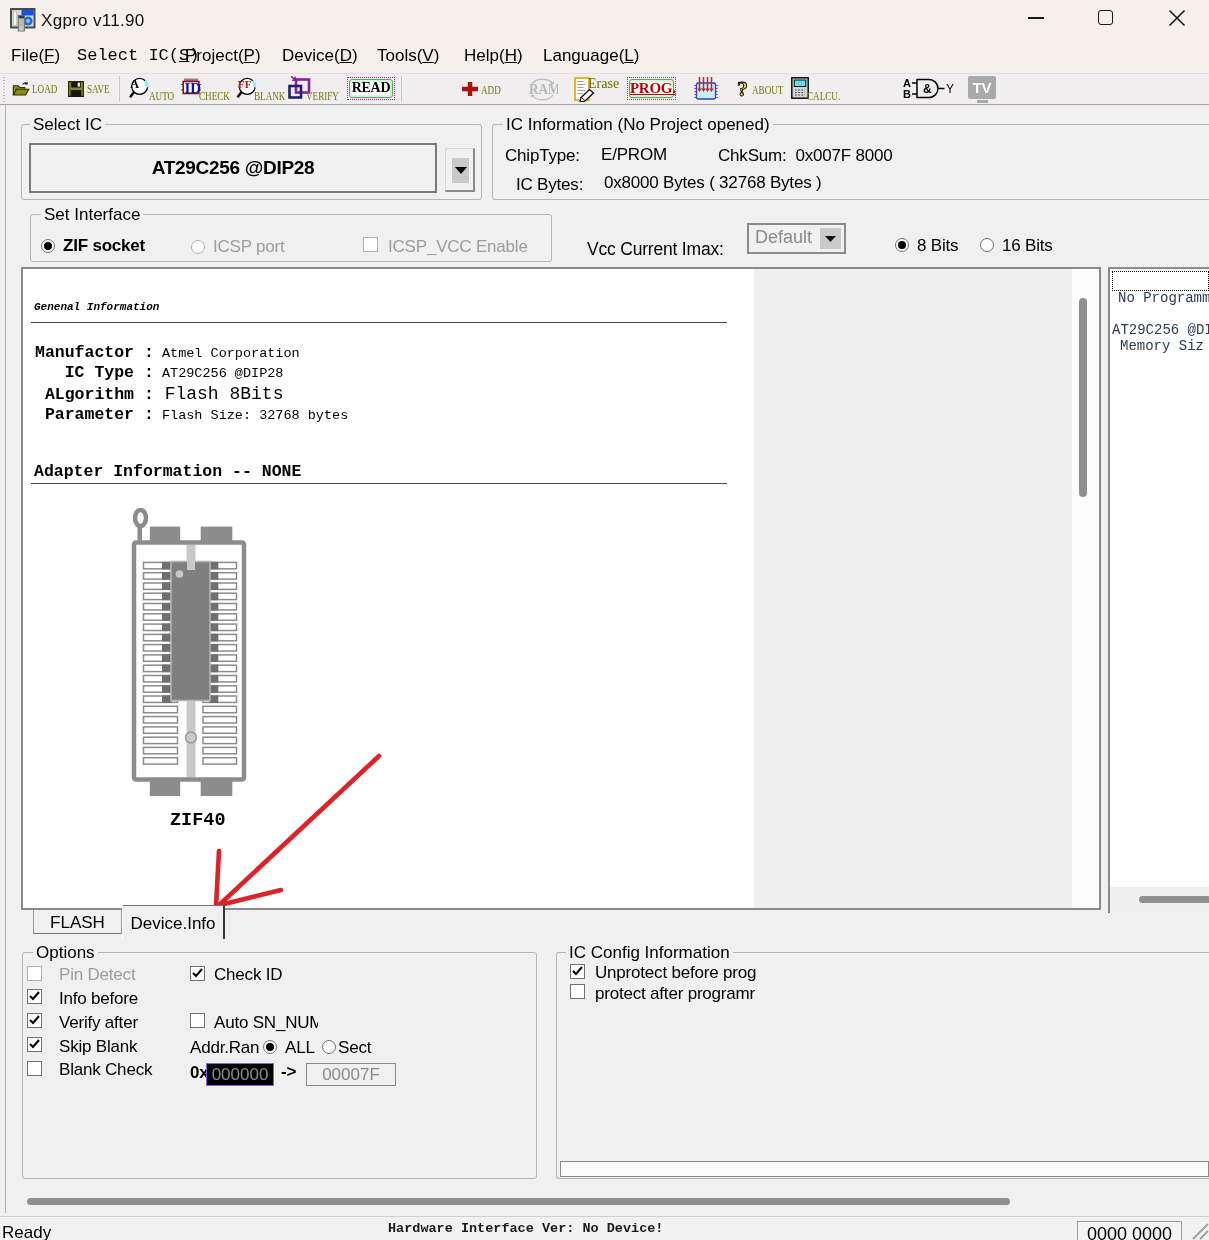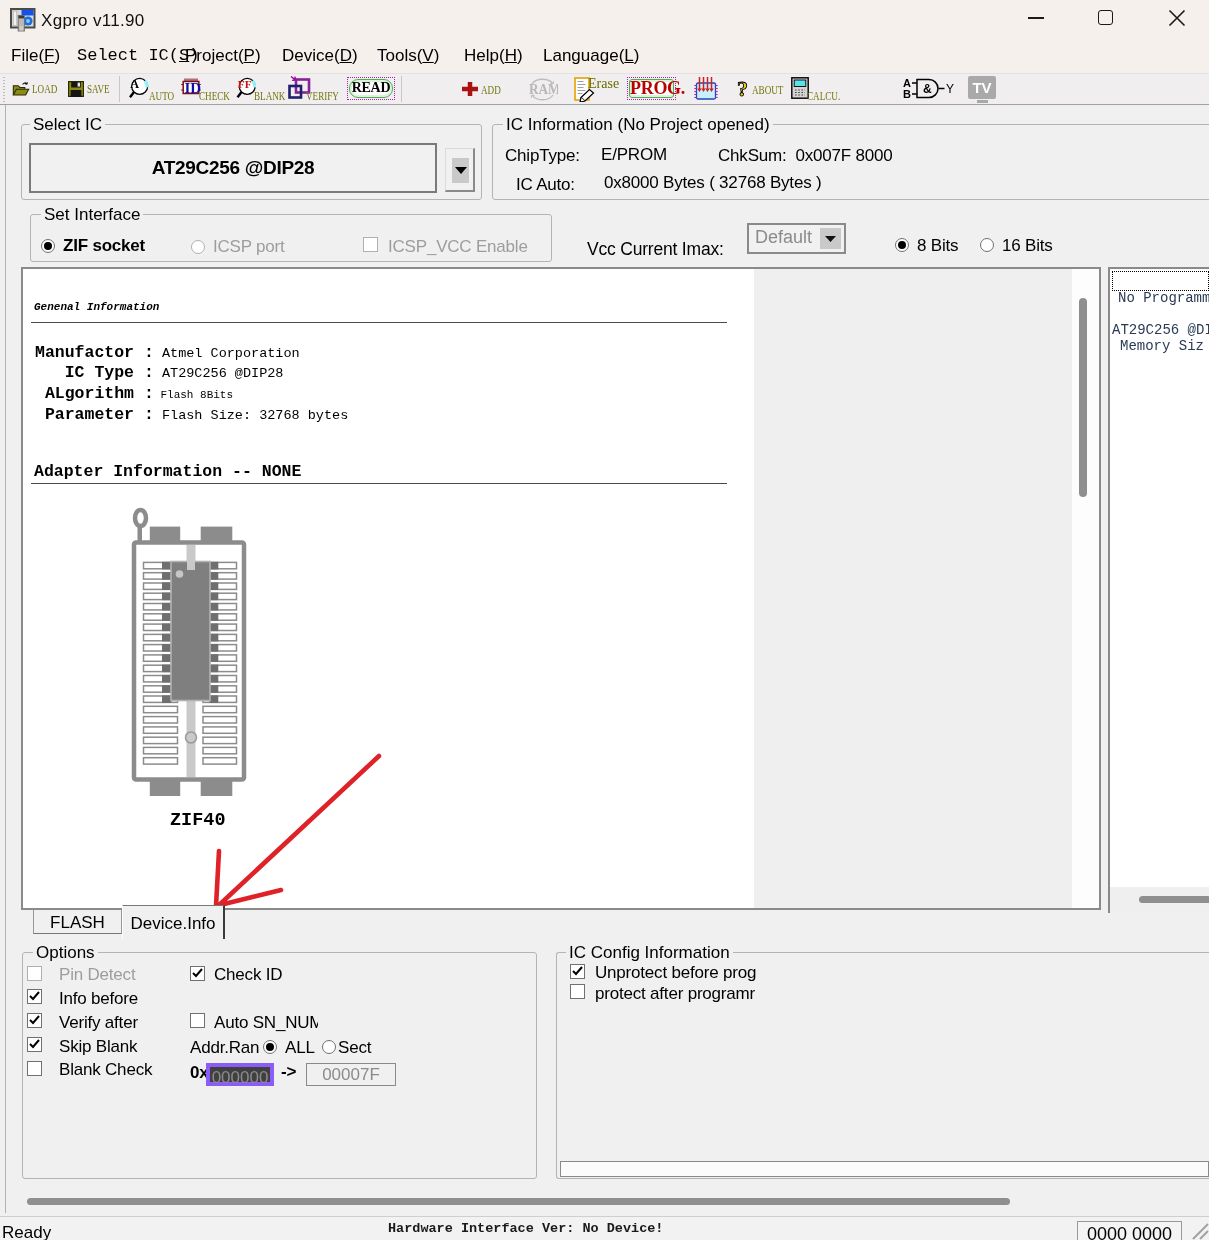--- a/index.html
+++ b/index.html
@@ -104,21 +104,21 @@
 <div class="tlab" style="left:254px;top:89px;">BLANK</div>
 
 <svg class="abs" style="left:287px;top:75px;" width="25" height="25" viewBox="0 0 25 25">
   <path d="M4 1.5 l4.5 3.5 M8.5 5 l-3.4 0.4 M8.5 5 l-0.6-3.4" stroke="#990099" stroke-width="1.4" fill="none"></path>
   <rect x="9" y="4.5" width="13" height="13" fill="none" stroke="#882299" stroke-width="2.6"></rect>
   <rect x="2.5" y="11" width="11.5" height="11.5" fill="none" stroke="#20206a" stroke-width="2.6"></rect>
 </svg>
 <div class="tlab" style="left:306px;top:89px;">VERIFY</div>
 
 <div class="abs" style="left:347px;top:77px;width:48px;height:23px;border:1.5px dotted #aa22aa;"></div>
-<div class="abs" style="left:349px;top:79px;width:44px;height:19px;border:1.5px solid #55a855;border-radius:9px;background:#fff;box-shadow:inset 0 0 0 2px #d9f4d9;text-align:center;font-family:'Liberation Serif',serif;font-weight:bold;font-size:14px;line-height:16px;color:#000;letter-spacing:-0.3px;">READ</div>
+<div class="abs" style="left:349px;top:79px;width:44px;height:19px;border:1.5px solid #55a855;border-radius:3px;background:#fff;box-shadow:inset 0 0 0 2px #d9f4d9;text-align:center;font-family:'Liberation Serif',serif;font-weight:bold;font-size:14px;line-height:16px;color:#000;letter-spacing:-0.3px;">READ</div>
 <div class="tsep" style="left:401px;"></div>
 
 <svg class="abs" style="left:462px;top:82px;" width="16" height="14" viewBox="0 0 16 14">
   <path d="M8 0 V14 M0 7 H16" stroke="#aa1111" stroke-width="4.5"></path>
 </svg>
 <div class="tlab" style="left:481px;top:83px;">ADD</div>
 
 <svg class="abs" style="left:527px;top:77px;" width="31" height="25" viewBox="0 0 31 25">
   <path d="M5 7 A 11.5 8 0 0 1 26 7" stroke="#bcbcbc" stroke-width="1.3" fill="none"></path>
   <path d="M26 7 l-2.5-1 M26 7 l0.6-2.6" stroke="#bcbcbc" stroke-width="1.1" fill="none"></path>
@@ -129,21 +129,21 @@
 
 <svg class="abs" style="left:574px;top:77px;" width="22" height="25" viewBox="0 0 22 25">
   <rect x="1" y="1" width="14" height="22" fill="#fff" stroke="#e8a000" stroke-width="1.6"></rect>
   <path d="M3.5 4.5 h6 M3.5 7.5 h8 M3.5 10.5 h6 M3.5 13.5 h8 M3.5 16.5 h5" stroke="#a0a0a0" stroke-width="1"></path>
   <path d="M7 20.5 L15.5 12.5 L19.5 16 L11 24 Z" fill="#fff" stroke="#000" stroke-width="1.2"></path>
   <path d="M7 20.5 L6 25 L11 24" fill="#fff" stroke="#000" stroke-width="1.2"></path>
 </svg>
 <div class="abs" style="left:588px;top:76px;font-family:'Liberation Serif',serif;font-size:14px;color:#6b6b00;">Erase</div>
 
 <div class="abs" style="left:627px;top:77px;width:49px;height:23px;border:1.5px dotted #aa22aa;"></div>
-<div class="abs" style="left:629px;top:79px;width:45px;height:19px;border:1.5px solid #55a855;border-radius:3px;background:#fff;box-shadow:inset 0 0 0 2px #d9f4d9;text-align:center;font-family:'Liberation Serif',serif;font-weight:bold;font-size:18px;line-height:16px;color:#bb0000;letter-spacing:-0.3px;">PROG.</div>
+<div class="abs" style="left:629px;top:79px;width:45px;height:19px;border:1.5px solid #55a855;border-radius:3px;background:#fff;box-shadow:inset 0 0 0 2px #d9f4d9;text-align:center;font-family:'Liberation Serif',serif;font-weight:bold;font-size:15px;line-height:16px;color:#bb0000;letter-spacing:-0.3px;text-decoration:underline;">PROG.</div>
 
 <svg class="abs" style="left:693px;top:76px;" width="26" height="26" viewBox="0 0 26 26">
   <rect x="3.5" y="7" width="19" height="16" rx="1.5" fill="#c8f0fc" stroke="#2244bb" stroke-width="1.3"></rect>
   <path d="M3.5 9.5 h-2.2 M3.5 12.5 h-2.2 M3.5 15.5 h-2.2 M3.5 18.5 h-2.2 M3.5 21.5 h-2.2 M22.5 9.5 h2.2 M22.5 12.5 h2.2 M22.5 15.5 h2.2 M22.5 18.5 h2.2 M22.5 21.5 h2.2" stroke="#bb22bb" stroke-width="1.2"></path>
   <path d="M6.5 1 v13 M10.5 1 v13 M14.5 1 v13 M18.5 1 v13" stroke="#cc2222" stroke-width="1.5"></path>
   <path d="M6.5 16 l-2.2-3.6 h4.4 Z M10.5 16 l-2.2-3.6 h4.4 Z M14.5 16 l-2.2-3.6 h4.4 Z M18.5 16 l-2.2-3.6 h4.4 Z" fill="#cc2222"></path>
 </svg>
 
 <svg class="abs" style="left:736px;top:77px;" width="16" height="23" viewBox="0 0 16 23">
   <text x="1" y="19" font-family="Liberation Serif" font-size="22" font-weight="bold" fill="#e8cc22" stroke="#000" stroke-width="0.9">?</text>
@@ -181,21 +181,21 @@
   <svg class="abs" style="left:9px;top:18px;" width="12" height="7">
       <polygon points="0,0 12,0 6,7" fill="#000"></polygon>
     </svg>
 </div>
 
 <div class="gb" style="left:492px;top:124px;width:723px;height:76px;"></div>
 <div class="gblabel" style="left:503px;top:115px;">IC Information (No Project opened)</div>
 <div class="lbl" style="left:505px;top:146px;">ChipType:</div>
 <div class="lbl" style="left:601px;top:145px;">E/PROM</div>
 <div class="lbl" style="left:718px;top:146px;">ChkSum:&nbsp; 0x007F 8000</div>
-<div class="lbl" style="left:516px;top:175px;">IC Auto:</div>
+<div class="lbl" style="left:516px;top:175px;">IC Bytes:</div>
 <div class="lbl" style="left:604px;top:173px;">0x8000 Bytes ( 32768 Bytes )</div>
 
 <div class="gb" style="left:30px;top:214px;width:522px;height:48px;"></div>
 <div class="gblabel" style="left:41px;top:205px;">Set Interface</div>
 <div class="radio" style="left:41px;top:239px;">
     <div class="dot"></div>
   </div>
 <div class="lbl" style="left:63px;top:236px;font-weight:600;">ZIF socket</div>
 <div class="radio dis" style="left:191px;top:240px;"></div>
 <div class="lbl dis-t" style="left:213px;top:237px;">ICSP port</div>
@@ -220,21 +220,21 @@
 <div class="abs" style="left:21px;top:267px;width:1080px;height:643px;border:2px solid #8a8a8a;background:#fff;">
   <div class="abs" style="left:731px;top:0;width:318px;height:639px;background:#efefef;"></div>
   <div class="abs" style="left:1049px;top:0;width:27px;height:639px;background:#fdfdfd;"></div>
   <div class="abs" style="left:1056px;top:29px;width:8px;height:199px;background:#8f8f8f;border-radius:4px;"></div>
 </div>
 
 <div class="abs mono" style="left:34px;top:301px;font-size:11px;font-weight:bold;color:#000;font-style:italic;">Genenal Information</div>
 <div class="abs" style="left:31px;top:322px;width:696px;height:1px;background:#4a4a4a;"></div>
 <div class="abs mono" style="left:35px;top:343px;font-size:16.5px;font-weight:bold;">Manufactor :<span style="font-weight:normal;font-size:13.5px;"> Atmel Corporation</span></div>
 <div class="abs mono" style="left:35px;top:363px;font-size:16.5px;font-weight:bold;">&nbsp;&nbsp;&nbsp;IC Type :<span style="font-weight:normal;font-size:13.5px;"> AT29C256 @DIP28</span></div>
-<div class="abs mono" style="left:35px;top:384px;font-size:16.5px;font-weight:bold;">&nbsp;ALgorithm :<span style="font-weight:normal;font-size:11px;"> Flash 8Bits</span></div>
+<div class="abs mono" style="left:35px;top:384px;font-size:16.5px;font-weight:bold;">&nbsp;ALgorithm :<span style="font-weight:normal;font-size:18px;"> Flash 8Bits</span></div>
 <div class="abs mono" style="left:35px;top:405px;font-size:16.5px;font-weight:bold;">&nbsp;Parameter :<span style="font-weight:normal;font-size:13.5px;"> Flash Size: 32768 bytes</span></div>
 <div class="abs mono" style="left:34px;top:462px;font-size:16.5px;font-weight:bold;">Adapter Information -- NONE</div>
 <div class="abs" style="left:31px;top:483px;width:696px;height:1px;background:#4a4a4a;"></div>
 
 <div class="abs" id="zif" style="left:110px;top:503px;width:160px;height:300px;">
 <svg width="160" height="300" viewBox="0 0 160 300">
 
   <ellipse cx="30.5" cy="15" rx="5.5" ry="8" fill="none" stroke="#8c8c8c" stroke-width="4.5"></ellipse>
   <rect x="27.5" y="23" width="4.5" height="18" fill="#8c8c8c"></rect>
 
@@ -372,21 +372,21 @@
 <div class="lbl" style="left:190px;top:1038px;">Addr.Ran</div>
 <div class="radio" style="left:263px;top:1040px;">
     <div class="dot"></div>
   </div>
 <div class="lbl" style="left:285px;top:1038px;">ALL</div>
 <div class="radio" style="left:322px;top:1040px;"></div>
 <div class="lbl" style="left:338px;top:1038px;">Sect</div>
 <div class="cb" style="left:27px;top:1061px;"></div>
 <div class="lbl" style="left:59px;top:1060px;">Blank Check</div>
 <div class="lbl" style="left:190px;top:1063px;font-weight:600;">0x</div>
-<div class="abs" style="left:206px;top:1063px;width:68px;height:23px;border:4px solid #8b5cf6;background:#404040;font-size:17px;color:#8b8b8b;text-align:center;line-height:21px;">000000</div>
+<div class="abs" style="left:206px;top:1063px;width:68px;height:23px;border:1px solid #8b5cf6;background:#000000;font-size:17px;color:#8b8b8b;text-align:center;line-height:21px;">000000</div>
 <div class="lbl" style="left:281px;top:1062px;font-weight:600;">-&gt;</div>
 <div class="abs" style="left:306px;top:1063px;width:90px;height:23px;border:1px solid #8a8a8a;background:#f0f0f0;font-size:17px;color:#8b8b8b;text-align:center;line-height:21px;">00007F</div>
 
 <div class="gb" style="left:556px;top:952px;width:653px;height:227px;border-right:none;border-radius:3px 0 0 3px;"></div>
 <div class="gblabel" style="left:566px;top:943px;">IC Config Information</div>
 <div class="cb" style="left:570px;top:964px;">
     <svg width="13" height="13">
       <path d="M2 6 L5 9 L11 2" stroke="#000" stroke-width="2" fill="none"></path>
     </svg>
   </div>

